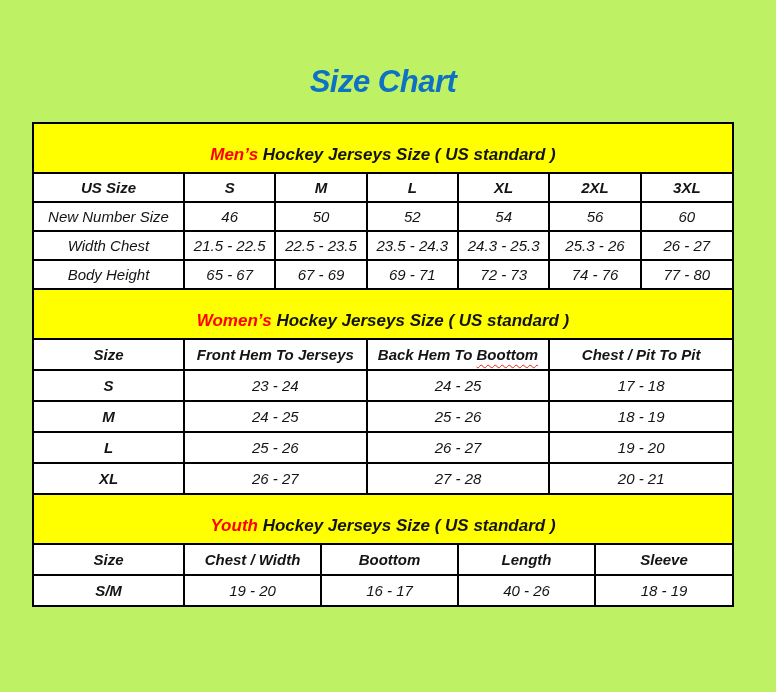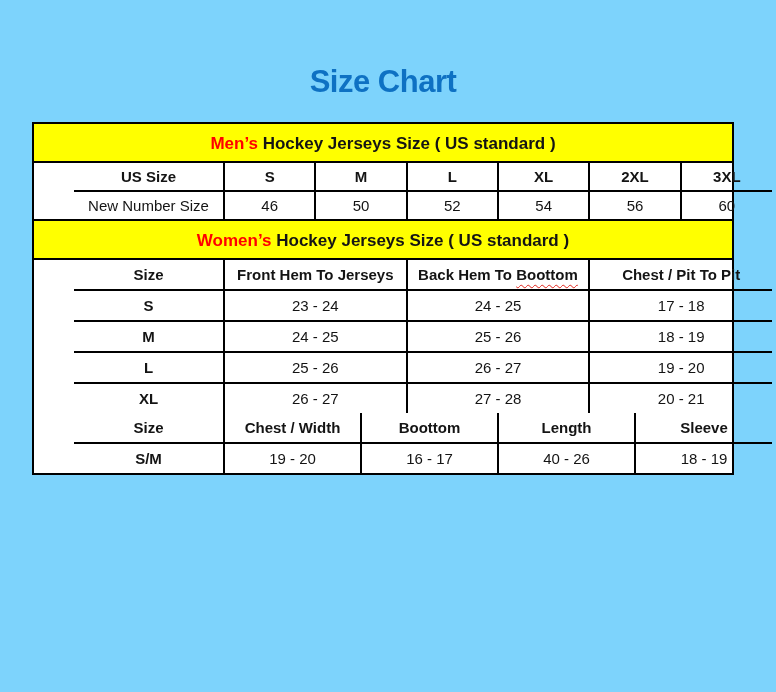--- a/index.html
+++ b/index.html
@@ -1,26 +1,26 @@
 <!DOCTYPE html>
 <html><head>
 <meta charset="utf-8">
 <style>
   html,body{margin:0;padding:0;background:#ffffff;}
-  .stage{position:relative;width:776px;height:692px;background:#7dd3fc;overflow:hidden;
-         font-family:"Liberation Sans",sans-serif;color:#121212;}
+  .stage{position:relative;width:776px;height:692px;background:#bef264;overflow:hidden;
+         font-family:"Liberation Sans",sans-serif;color:#121212;font-style:italic;}
   .title{position:absolute;top:64px;left:32px;width:702px;text-align:center;
          font-size:31px;font-weight:bold;color:#0e71c3;letter-spacing:-0.5px;}
   .chart{position:absolute;top:122px;left:32px;width:702px;box-sizing:border-box;
          border:2px solid #000;background:#fff;}
   .band{background:#ffff00;text-align:center;font-weight:bold;font-size:17px;
-        color:#141414;padding:10px 0 7px 0;border-bottom:2px solid #000;}
+        color:#141414;padding:21px 0 7px 0;border-bottom:2px solid #000;}
   .band.mid{border-top:2px solid #000;}
   .band .hl{color:#ff0000;}
-  table{width:100%;border-collapse:collapse;border:hidden;table-layout:fixed;margin-left:40px;}
+  table{width:100%;border-collapse:collapse;border:hidden;table-layout:fixed;}
   col.col-first{width:150px;}
   th,td{border:2px solid #000;text-align:center;vertical-align:middle;
         font-size:15px;padding:0;height:27px;color:#141414;}
   th{font-weight:bold;}
   td{font-weight:normal;}
   td.bold{font-weight:bold;}
   table.women th, table.women td, table.youth th, table.youth td{height:29px;}
   table.youth tr.tall td{height:33px;}
   .squiggle{text-decoration-line:underline;text-decoration-style:wavy;
             text-decoration-color:#e0241b;text-decoration-thickness:1px;
@@ -62,20 +62,38 @@
       </tr>
       <tr>
         <td>New Number Size</td>
         <td>46</td>
         <td>50</td>
         <td>52</td>
         <td>54</td>
         <td>56</td>
         <td>60</td>
       </tr>
+      <tr>
+        <td>Width Chest</td>
+        <td>21.5 - 22.5</td>
+        <td>22.5 - 23.5</td>
+        <td>23.5 - 24.3</td>
+        <td>24.3 - 25.3</td>
+        <td>25.3 - 26</td>
+        <td>26 - 27</td>
+      </tr>
+      <tr>
+        <td>Body Height</td>
+        <td>65 - 67</td>
+        <td>67 - 69</td>
+        <td>69 - 71</td>
+        <td>72 - 73</td>
+        <td>74 - 76</td>
+        <td>77 - 80</td>
+      </tr>
     </tbody>
       </table>
 
     <div class="band mid">
       <span class="hl">Women’s</span>
       <span>Hockey Jerseys Size ( US standard )</span>
     </div>
 
     <table class="women">
       <colgroup>
@@ -114,20 +132,24 @@
       </tr>
       <tr>
         <td class="bold">XL</td>
         <td>26 - 27</td>
         <td>27 - 28</td>
         <td>20 - 21</td>
       </tr>
     </tbody>
       </table>
 
+    <div class="band mid">
+      <span class="hl">Youth</span>
+      <span>Hockey Jerseys Size ( US standard )</span>
+    </div>
 
     <table class="youth">
       <colgroup>
         <col class="col-first">
           <col>
           <col>
           <col>
           <col>
       </colgroup>
       <tbody>

